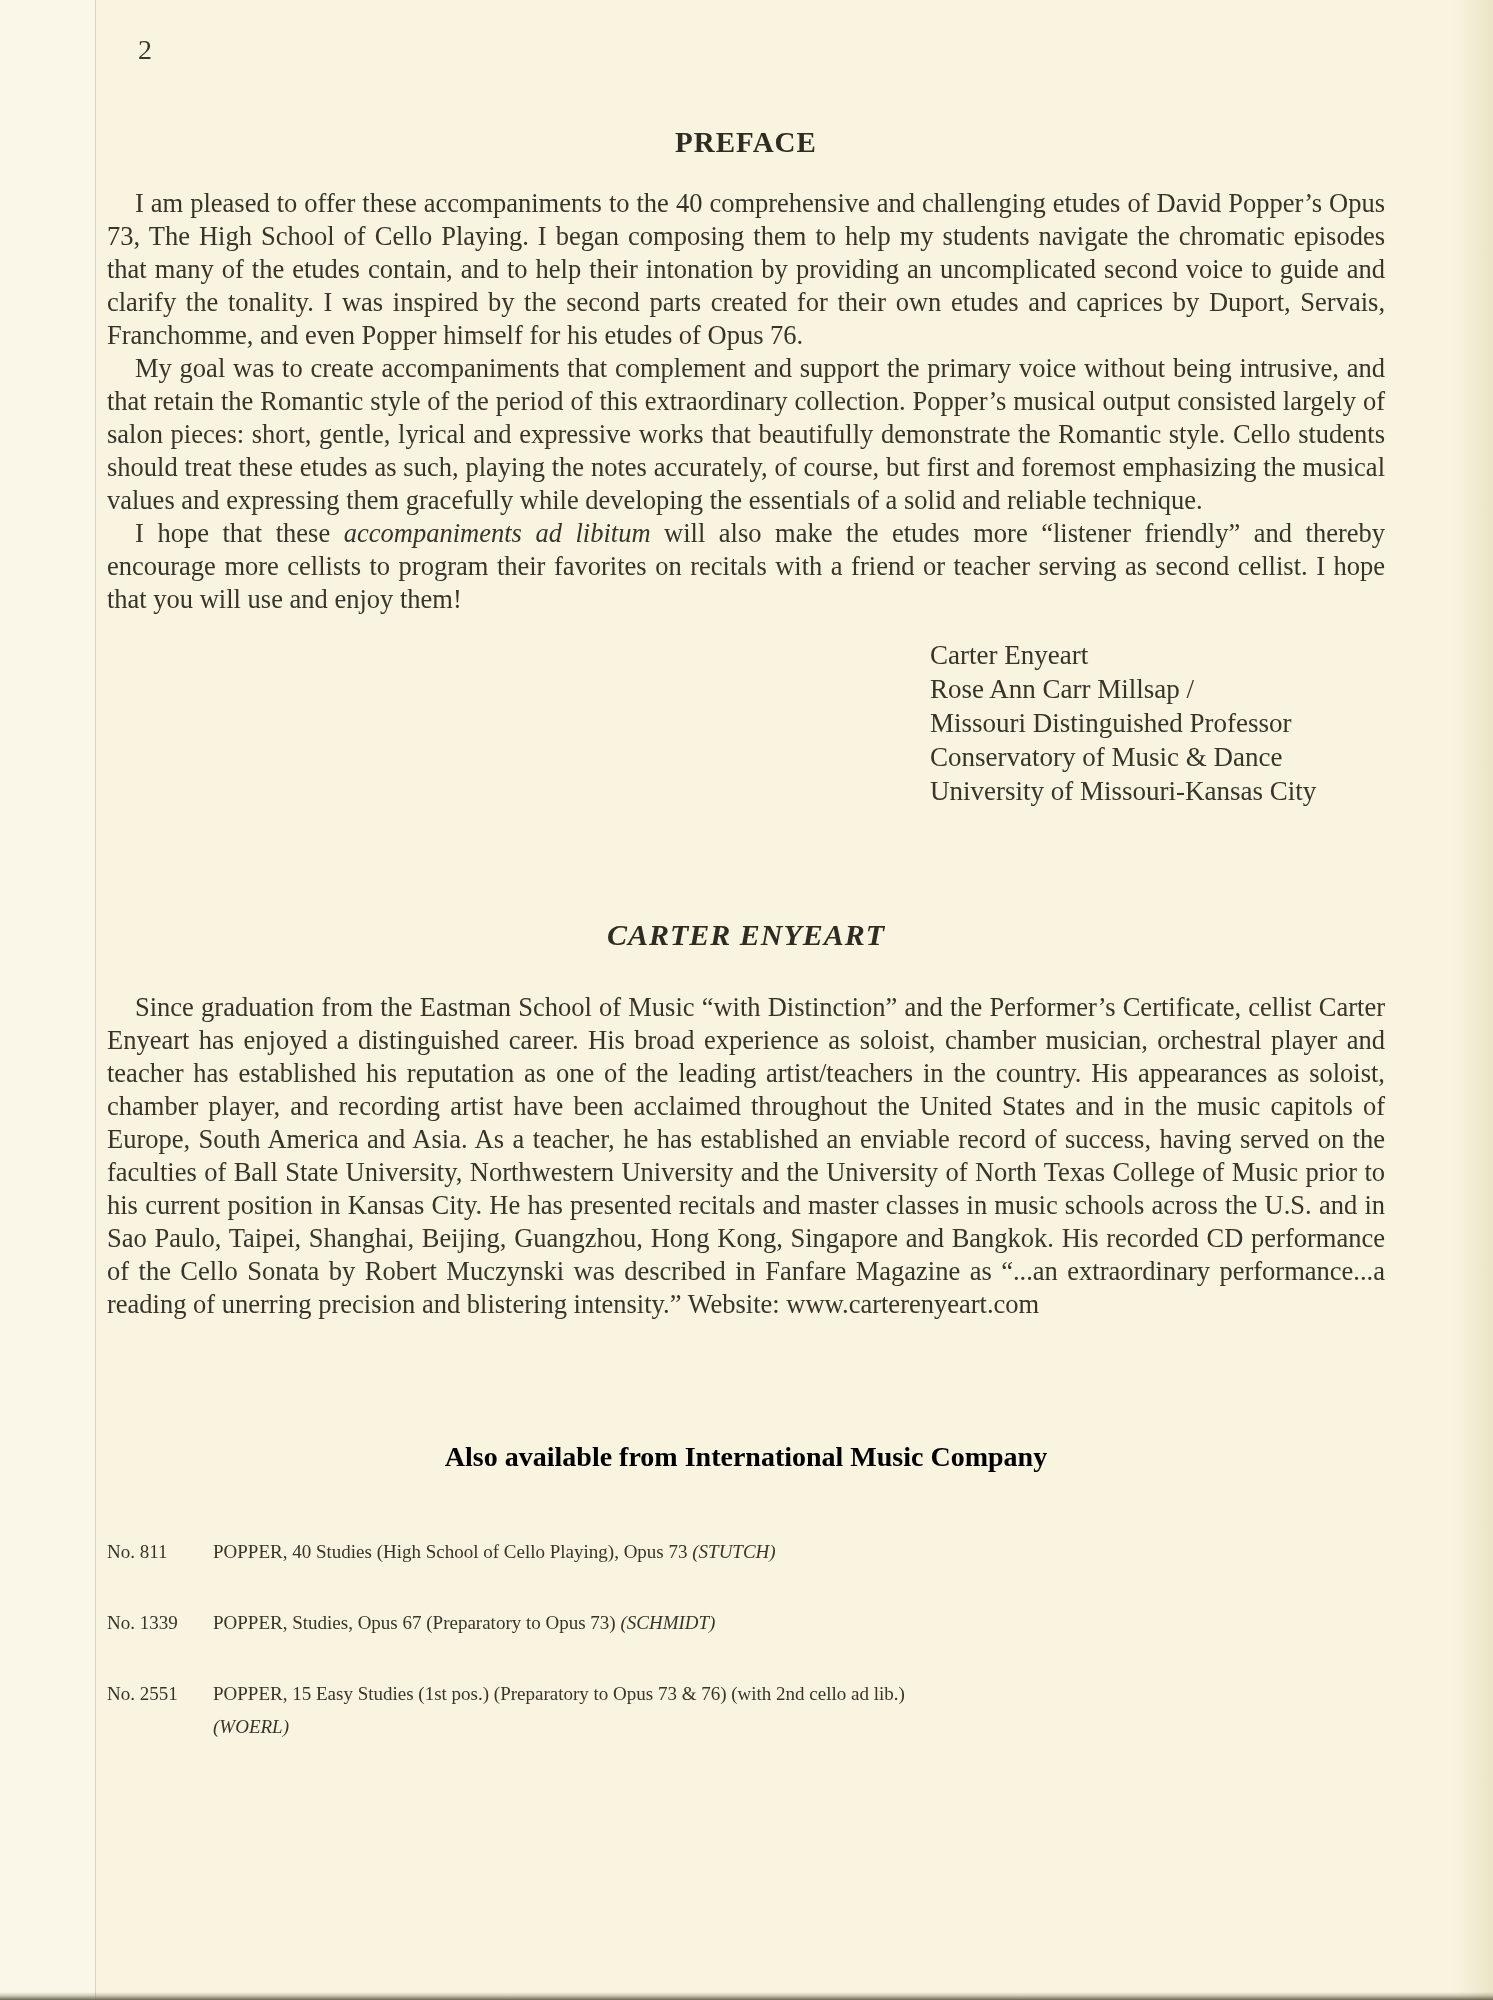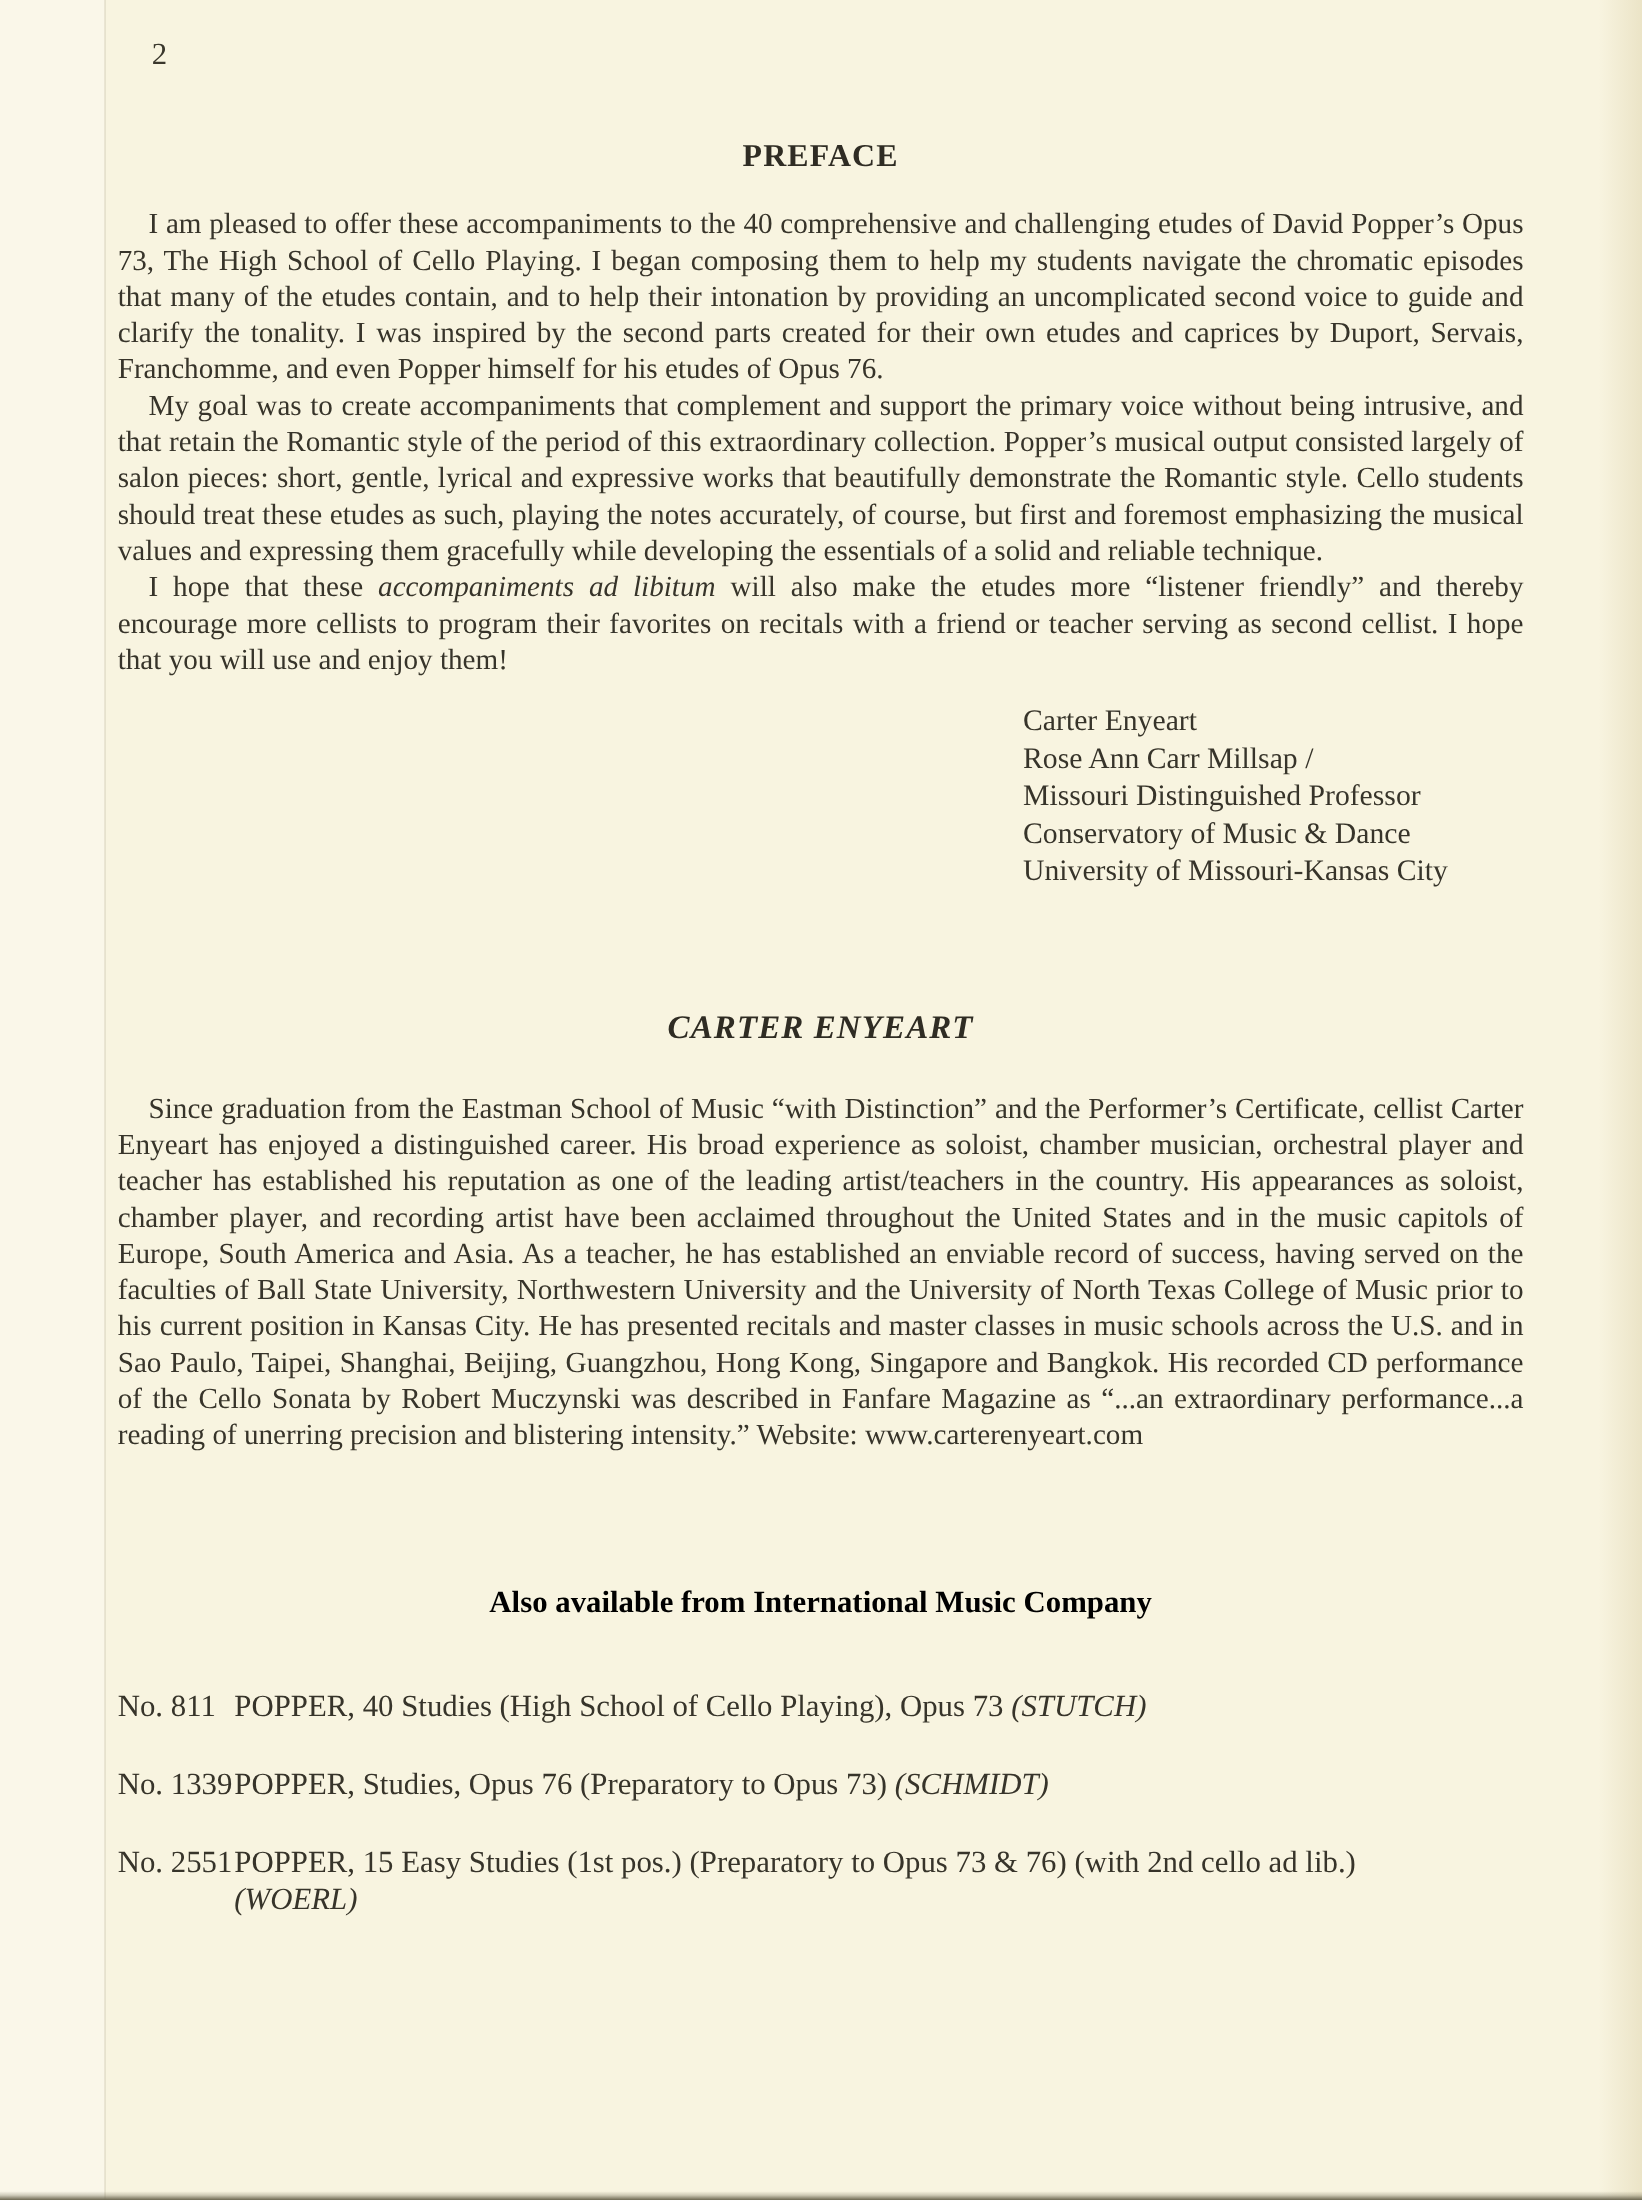--- a/index.html
+++ b/index.html
@@ -90,21 +90,21 @@
     margin: 120px 0 0 0;
     text-align: center;
     font-size: 28px;
     font-weight: bold;
     color: #000000;
   }
   .catalog-list { margin-top: 62px; }
   .catalog-item {
     display: flex;
     margin-bottom: 38px;
-    font-size: 28px;
+    font-size: 19px;
     line-height: 33px;
   }
   .catalog-no {
     flex: 0 0 106px;
   }
   .catalog-desc {
     flex: 1 1 auto;
   }
   .catalog-desc i, .italic { font-style: italic; }
   .editor-block { display: block; font-style: italic; }
@@ -148,21 +148,21 @@
 
     <div class="catalog-list">
 
       <div class="catalog-item">
         <span class="catalog-no">No. 811</span>
         <span class="catalog-desc"><span>POPPER, 40 Studies (High School of Cello Playing), Opus 73 </span><i>(STUTCH)</i></span>
       </div>
 
       <div class="catalog-item">
         <span class="catalog-no">No. 1339</span>
-        <span class="catalog-desc"><span>POPPER, Studies, Opus 76 (Preparatory to Opus 73) </span><i>(SCHMIDT)</i></span>
+        <span class="catalog-desc"><span>POPPER, Studies, Opus 67 (Preparatory to Opus 73) </span><i>(SCHMIDT)</i></span>
       </div>
 
       <div class="catalog-item">
         <span class="catalog-no">No. 2551</span>
         <span class="catalog-desc"><span>POPPER, 15 Easy Studies (1st pos.) (Preparatory to Opus 73 &amp; 76) (with 2nd cello ad lib.)</span><span class="editor-block">(WOERL)</span></span>
       </div>
 
     </div>
 
   </div>

